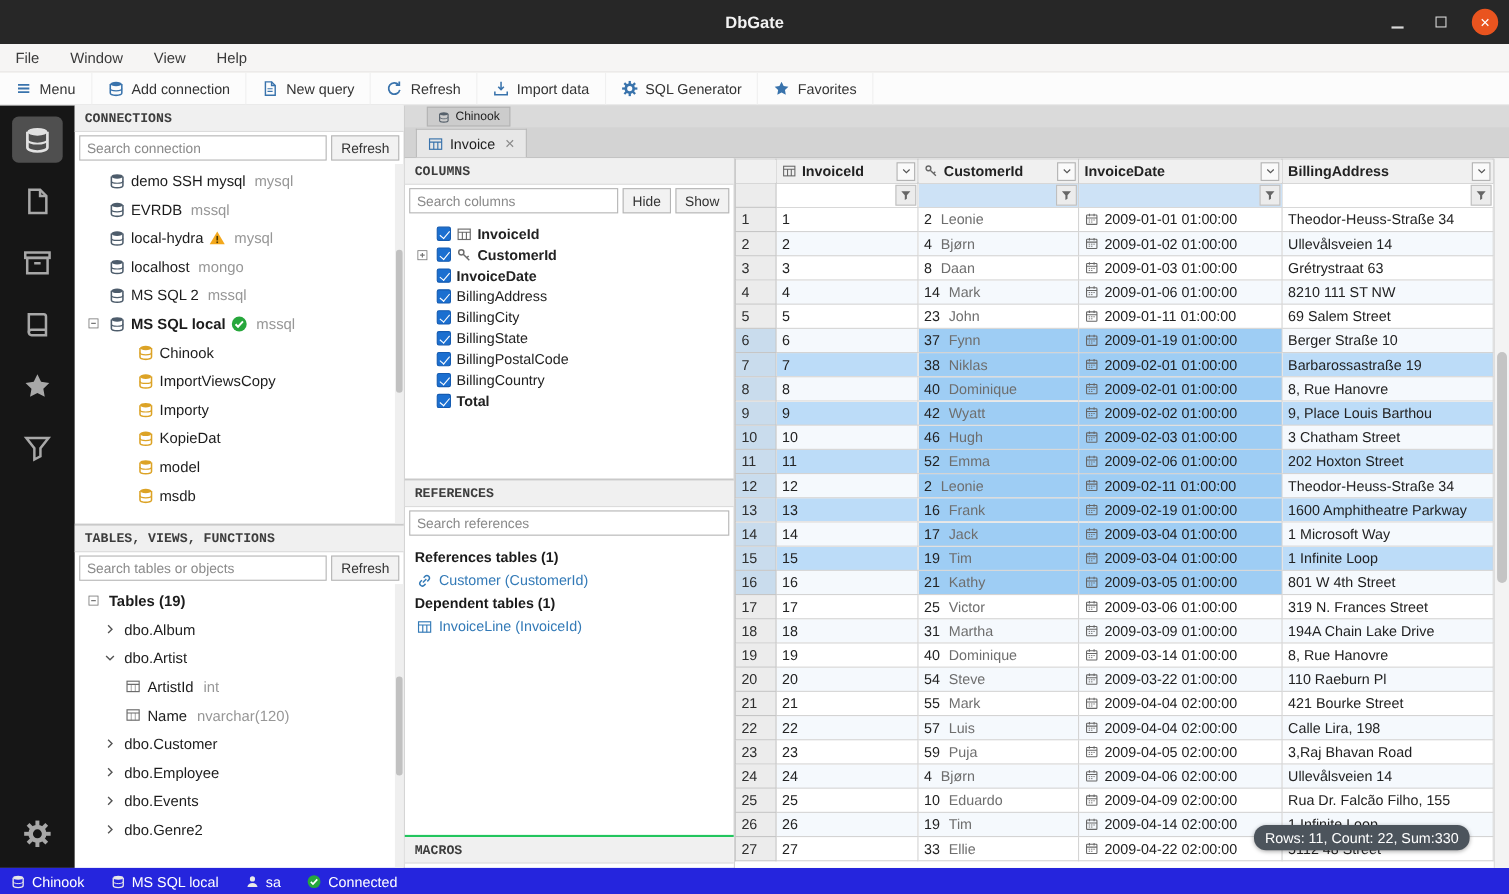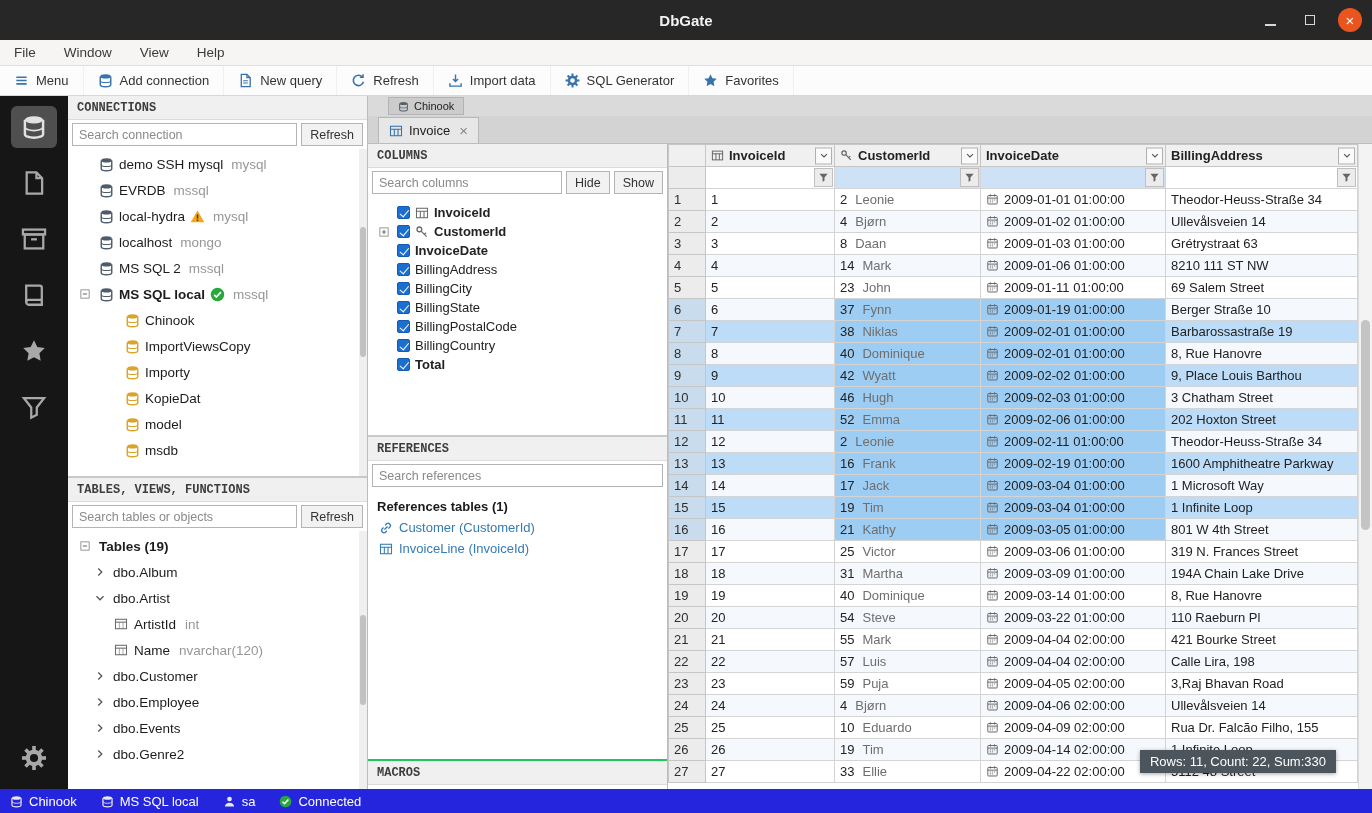--- a/index.html
+++ b/index.html
@@ -121,21 +121,21 @@
   .grid tbody tr:nth-child(even) .cell { background:#f5f9fd; }
   .grid tr.row-selected .cell { background:#bcdcf8; }
   .grid tr.row-selected .cell.cell-selected { background:#9ecdf4; }
   .grid tr.row-selected .rownum { background:#c9dced; }
   .fk-hint { color:#6e6e6e; margin-left:8px; }
   .date-cell .icon { color:#555; }
 
   .grid-vscroll { position:absolute; top:0; right:0; bottom:0; width:14px; background:#f3f3f3; border-left:1px solid #dcdcdc; }
   .grid-vscroll .thumb { position:absolute; left:2px; right:2px; top:176px; height:210px; background:#c4c4c4; border-radius:6px; }
   .stats-overlay { position:absolute; right:36px; bottom:16px; background:#4c545c; color:#fff; font-size:13px;
-                   padding:4px 10px; z-index:5; box-shadow:0 1px 4px rgba(0,0,0,.35); }
+                   padding:4px 10px; z-index:5; box-shadow:0 1px 4px rgba(0,0,0,.35);border-radius:11px; }
 
   
   .statusbar { height:24px; flex:none; background:#2525dd; color:#fff; display:flex; align-items:center;
                padding:0 10px; gap:24px; font-size:13px; }
   .sb-item { display:flex; align-items:center; gap:6px; }
   .sb-item .icon { width:13px; height:13px; color:#e8e8e8; }
 </style>
 </head>
 <body>
 
@@ -689,20 +689,21 @@
                 <div class="ref-link">
                   <span class="icon">
                     <svg viewBox="0 0 16 16" fill="none" stroke="currentColor" stroke-width="1.5">
                       <path d="M6.2 9.8l3.6-3.6"></path>
                       <path d="M7 4.8l1.6-1.6a2.7 2.7 0 0 1 3.8 3.8L10.8 8.6"></path>
                       <path d="M9 11.2l-1.6 1.6a2.7 2.7 0 0 1-3.8-3.8L5.2 7.4"></path>
                     </svg>
                   </span>
                   <span class="ref-link-label">Customer (CustomerId)</span>
                 </div>
+                <div class="ref-header">Dependent tables (1)</div>
                 <div class="ref-link">
                   <span class="icon">
                     <svg viewBox="0 0 16 16" fill="none" stroke="currentColor" stroke-width="1.2">
                       <rect x="1.7" y="2.6" width="12.6" height="10.8"></rect>
                       <path d="M1.7 5.9h12.6M6.1 5.9v7.5M10.3 5.9v7.5"></path>
                     </svg>
                   </span>
                   <span class="ref-link-label">InvoiceLine (InvoiceId)</span>
                 </div>
               </div>

